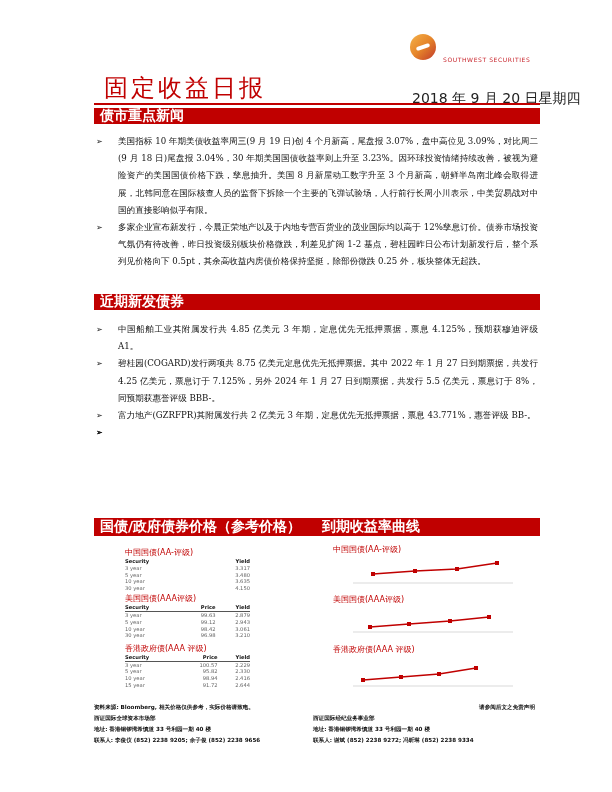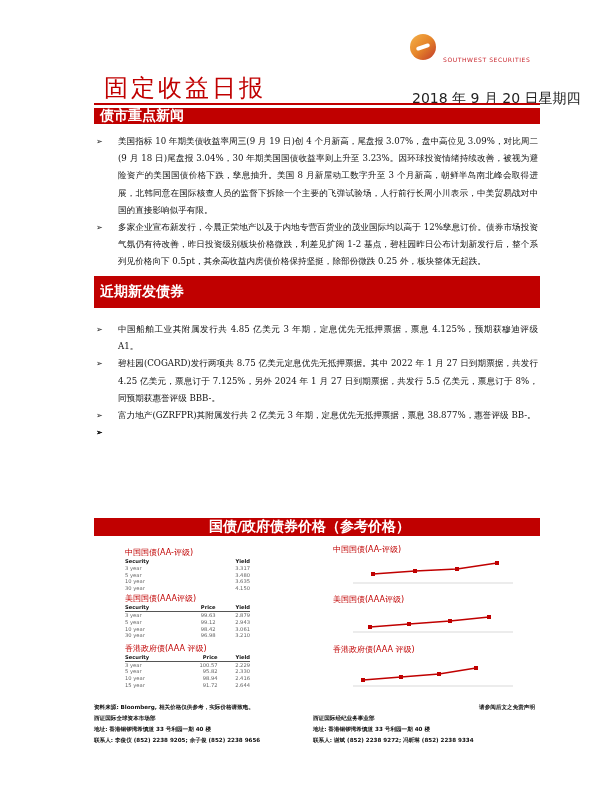--- a/index.html
+++ b/index.html
@@ -51,33 +51,33 @@
   <div class="bullet">
     <span class="arrow">➢</span>
     <span>美国指标 10 年期美债收益率周三(9 月 19 日)创 4 个月新高，尾盘报 3.07%，盘中高位见 3.09%，对比周二(9 月 18 日)尾盘报 3.04%，30 年期美国国债收益率则上升至 3.23%。因环球投资情绪持续改善，被视为避险资产的美国国债价格下跌，孳息抽升。美国 8 月新屋动工数字升至 3 个月新高，朝鲜半岛南北峰会取得进展，北韩同意在国际核查人员的监督下拆除一个主要的飞弹试验场，人行前行长周小川表示，中美贸易战对中国的直接影响似乎有限。</span>
   </div>
   <div class="bullet">
     <span class="arrow">➢</span>
     <span>多家企业宣布新发行，今晨正荣地产以及于内地专营百货业的茂业国际均以高于 12%孳息订价。债券市场投资气氛仍有待改善，昨日投资级别板块价格微跌，利差见扩阔 1-2 基点，碧桂园昨日公布计划新发行后，整个系列见价格向下 0.5pt，其余高收益内房债价格保持坚挺，除部份微跌 0.25 外，板块整体无起跌。</span>
   </div>
 </div>
 
-<div class="abs bar" style="left:94px;top:276px;width:446px;height:32px;">
+<div class="abs bar" style="left:94px;top:294px;width:446px;height:16px;">
   <span>近期新发债券</span>
 </div>
 <div class="abs bullets" style="top:321px;">
   <div class="bullet"><span class="arrow">➢</span><span>中国船舶工业其附属发行共 4.85 亿美元 3 年期，定息优先无抵押票据，票息 4.125%，预期获穆迪评级 A1。</span></div>
   <div class="bullet"><span class="arrow">➢</span><span>碧桂园(COGARD)发行两项共 8.75 亿美元定息优先无抵押票据。其中 2022 年 1 月 27 日到期票据，共发行 4.25 亿美元，票息订于 7.125%，另外 2024 年 1 月 27 日到期票据，共发行 5.5 亿美元，票息订于 8%，同预期获惠誉评级 BBB-。</span></div>
-  <div class="bullet"><span class="arrow">➢</span><span>富力地产(GZRFPR)其附属发行共 2 亿美元 3 年期，定息优先无抵押票据，票息 38.877%，惠誉评级 BB-。</span></div>
+  <div class="bullet"><span class="arrow">➢</span><span>富力地产(GZRFPR)其附属发行共 2 亿美元 3 年期，定息优先无抵押票据，票息 43.771%，惠誉评级 BB-。</span></div>
   <div class="bullet"><span class="arrow">➢</span></div>
   <div class="bullet"><span class="arrow">➢</span></div>
   <div class="bullet"><span class="arrow">➢</span></div>
 </div>
 
-<div class="abs bar" style="left:94px;top:518px;width:446px;height:18px;flex-direction:column;">
+<div class="abs bar" style="left:94px;top:518px;width:446px;height:18px;">
   <span style="width:222px;">国债/政府债券价格（参考价格）</span>
   <span>到期收益率曲线</span>
 </div>
 
 <div class="abs" style="left:125px;top:547px;width:165px;">
   <div class="sub-title">中国国债(AA-评级)</div>
   <table class="px" style="width:125px;">
     <tbody>
         <tr>
           <th>Security</th>

